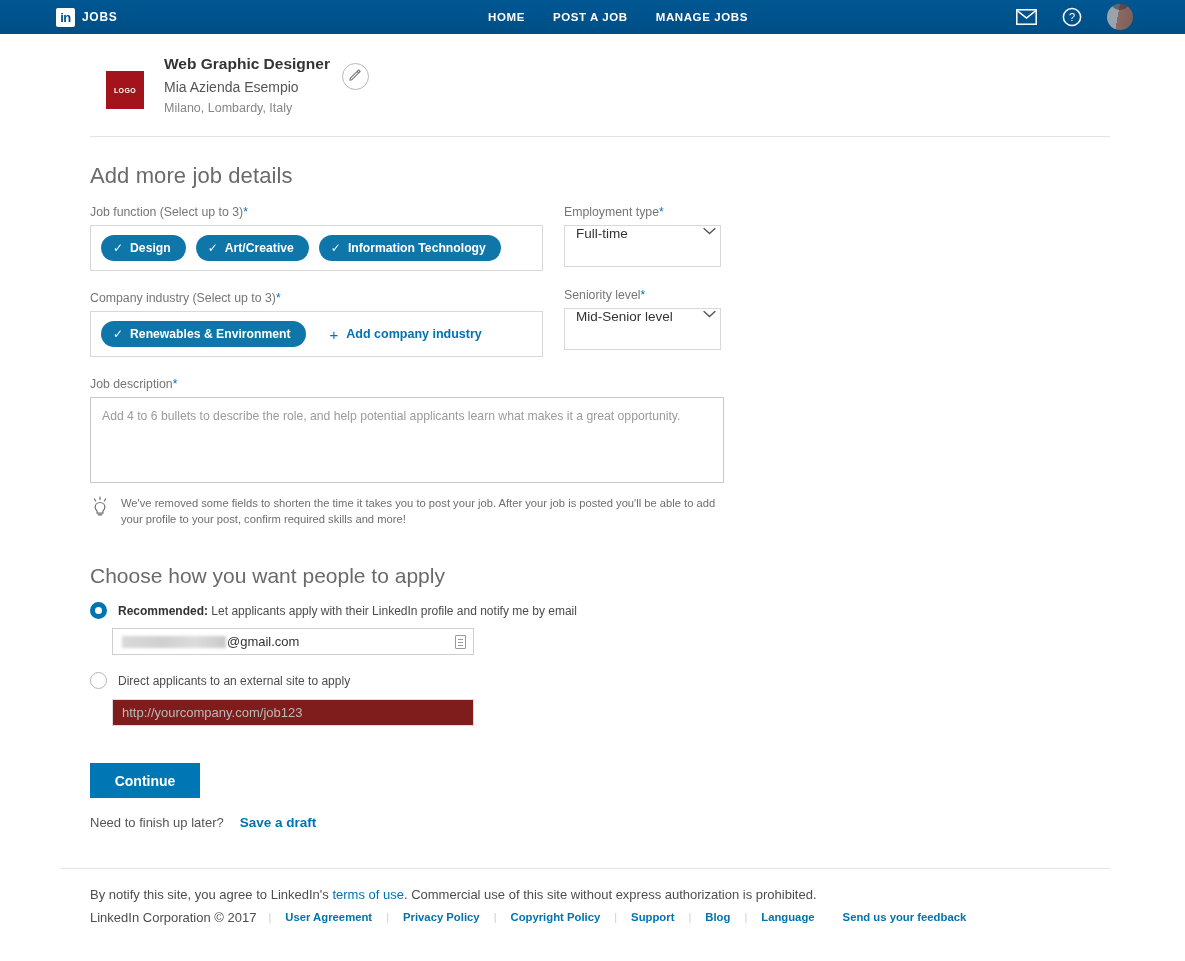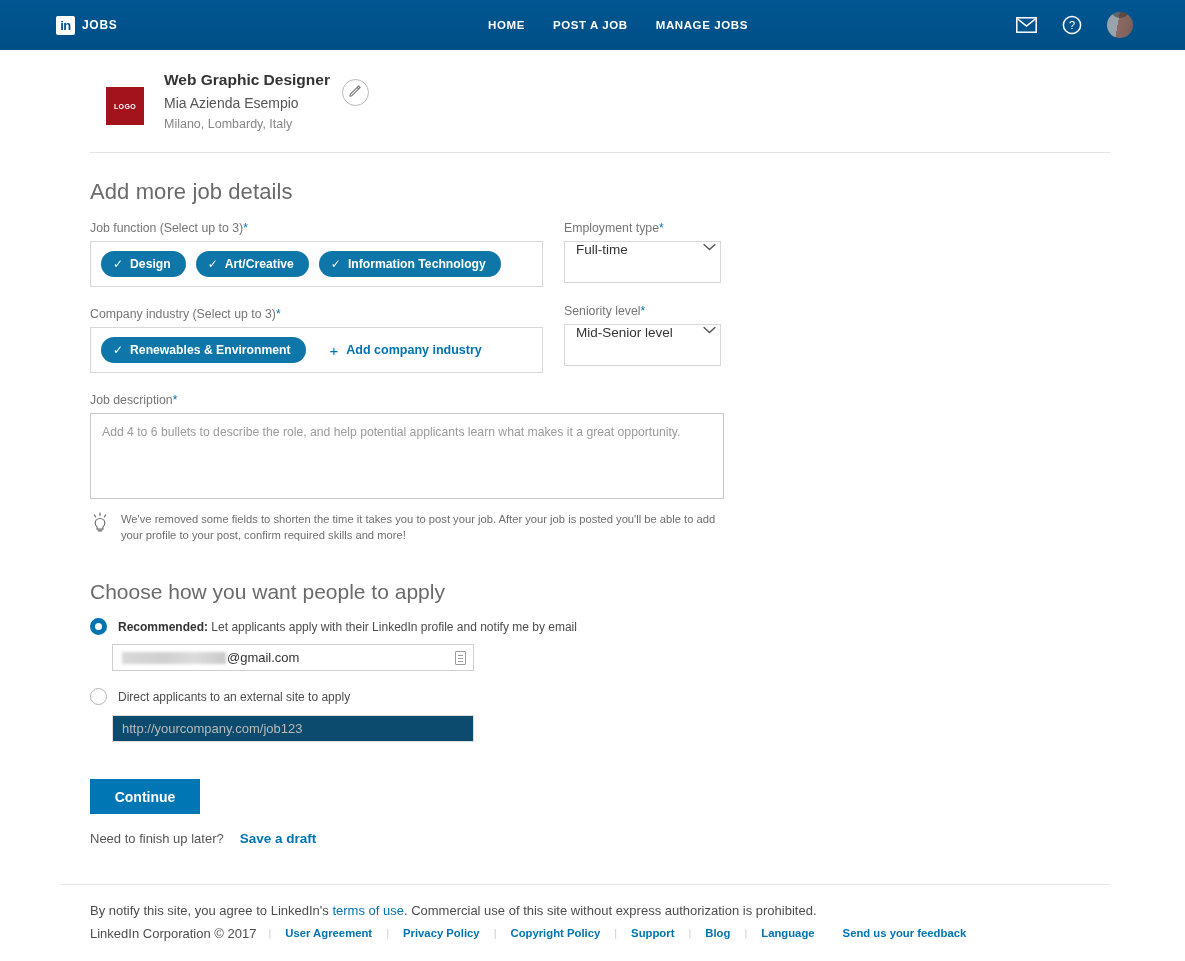--- a/index.html
+++ b/index.html
@@ -8,21 +8,21 @@
     margin: 0; padding: 0;
     width: 1185px; height: 961px;
     background: #ffffff;
     font-family: "Liberation Sans", "DejaVu Sans", sans-serif;
     -webkit-font-smoothing: antialiased;
     overflow: hidden;
   }
 
   
   .topnav {
-    height: 50px;
+    height: 34px;
     background: #00518f;
     background: linear-gradient(180deg,#005792 0%, #004e86 100%);
     display: flex;
     align-items: center;
     position: relative;
     text-align: right;
   }
   .brand {
     display: flex; align-items: center;
     margin-left: 56px;
@@ -319,21 +319,21 @@
     content:"";
     position:absolute; left: 2px; top: 3px;
     width: 5px; height: 1.3px; background:#9a9a9a;
     box-shadow: 0 3px 0 #9a9a9a, 0 6px 0 #9a9a9a;
   }
   .url-input {
     margin: 10px 0 0 112px;
     width: 362px;
     height: 27px;
     border: 1px solid #dcdcdc;
-    background: #0c4a6e;
+    background: #7f1d1d;
     display: flex;
     align-items: center;
     padding: 0 9px;
     font-size: 13px;
     color: #b9b9b9;
     cursor: text;
   }
   .radio-row.second { margin-top: 17px; }
 
   

